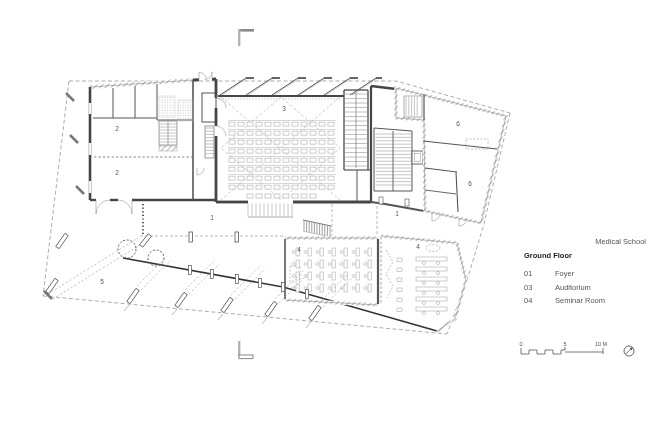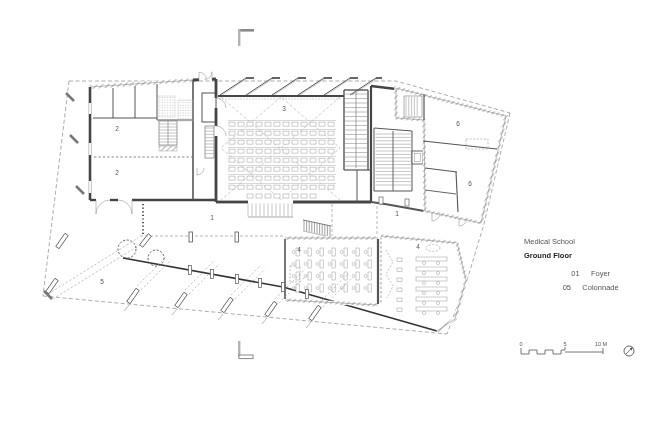--- a/index.html
+++ b/index.html
@@ -1,22 +1,22 @@
 <!DOCTYPE html>
 <html><head>
 <meta charset="utf-8">
 <style>
   html,body{margin:0;padding:0;background:#fff;}
   .canvas{position:relative;width:650px;height:423px;background:#ffffff;overflow:hidden;
           font-family:"Liberation Sans", sans-serif;}
   .plan-svg{position:absolute;left:0;top:0;}
   .legend{position:absolute;left:524px;top:237px;width:122px;color:#555;}
-  .legend .project{font-size:7.5px;color:#555;margin:0 0 5px 0;}
+  .legend .project{font-size:7.5px;color:#555;margin:0 0 5px 0;text-align:right;}
   .legend .sheet{font-size:7.5px;font-weight:bold;color:#1c1c1c;margin:0 0 7px 0;}
-  .legend .row{font-size:7.5px;line-height:13.6px;white-space:nowrap;text-align:center;}
+  .legend .row{font-size:7.5px;line-height:13.6px;white-space:nowrap;}
   .legend .num{display:inline-block;width:31px;}
   svg text{font-family:"Liberation Sans", sans-serif;}
 </style>
 </head>
 <body>
 
 <div class="canvas">
 
 <svg class="plan-svg" width="650" height="423" viewBox="0 0 650 423">
   <defs>
@@ -638,17 +638,18 @@
         <text x="565" y="346" font-size="5.5" fill="#555555" text-anchor="middle">5</text>
         <text x="601" y="346" font-size="5.5" fill="#555555" text-anchor="middle">10 M</text>
       </g>
 </svg>
 
 <div class="legend">
   <div class="project">Medical School</div>
   <div class="sheet">Ground Floor</div>
   <div id="legend-rows">
         <div class="row"><span class="num">01</span><span>Foyer</span></div>
-        <div class="row"><span class="num">05</span><span>Colonnade</span></div>
+        <div class="row"><span class="num">03</span><span>Auditorium</span></div>
+        <div class="row"><span class="num">04</span><span>Seminar Room</span></div>
       </div>
 </div>
 
 </div>
 
 </body></html>

